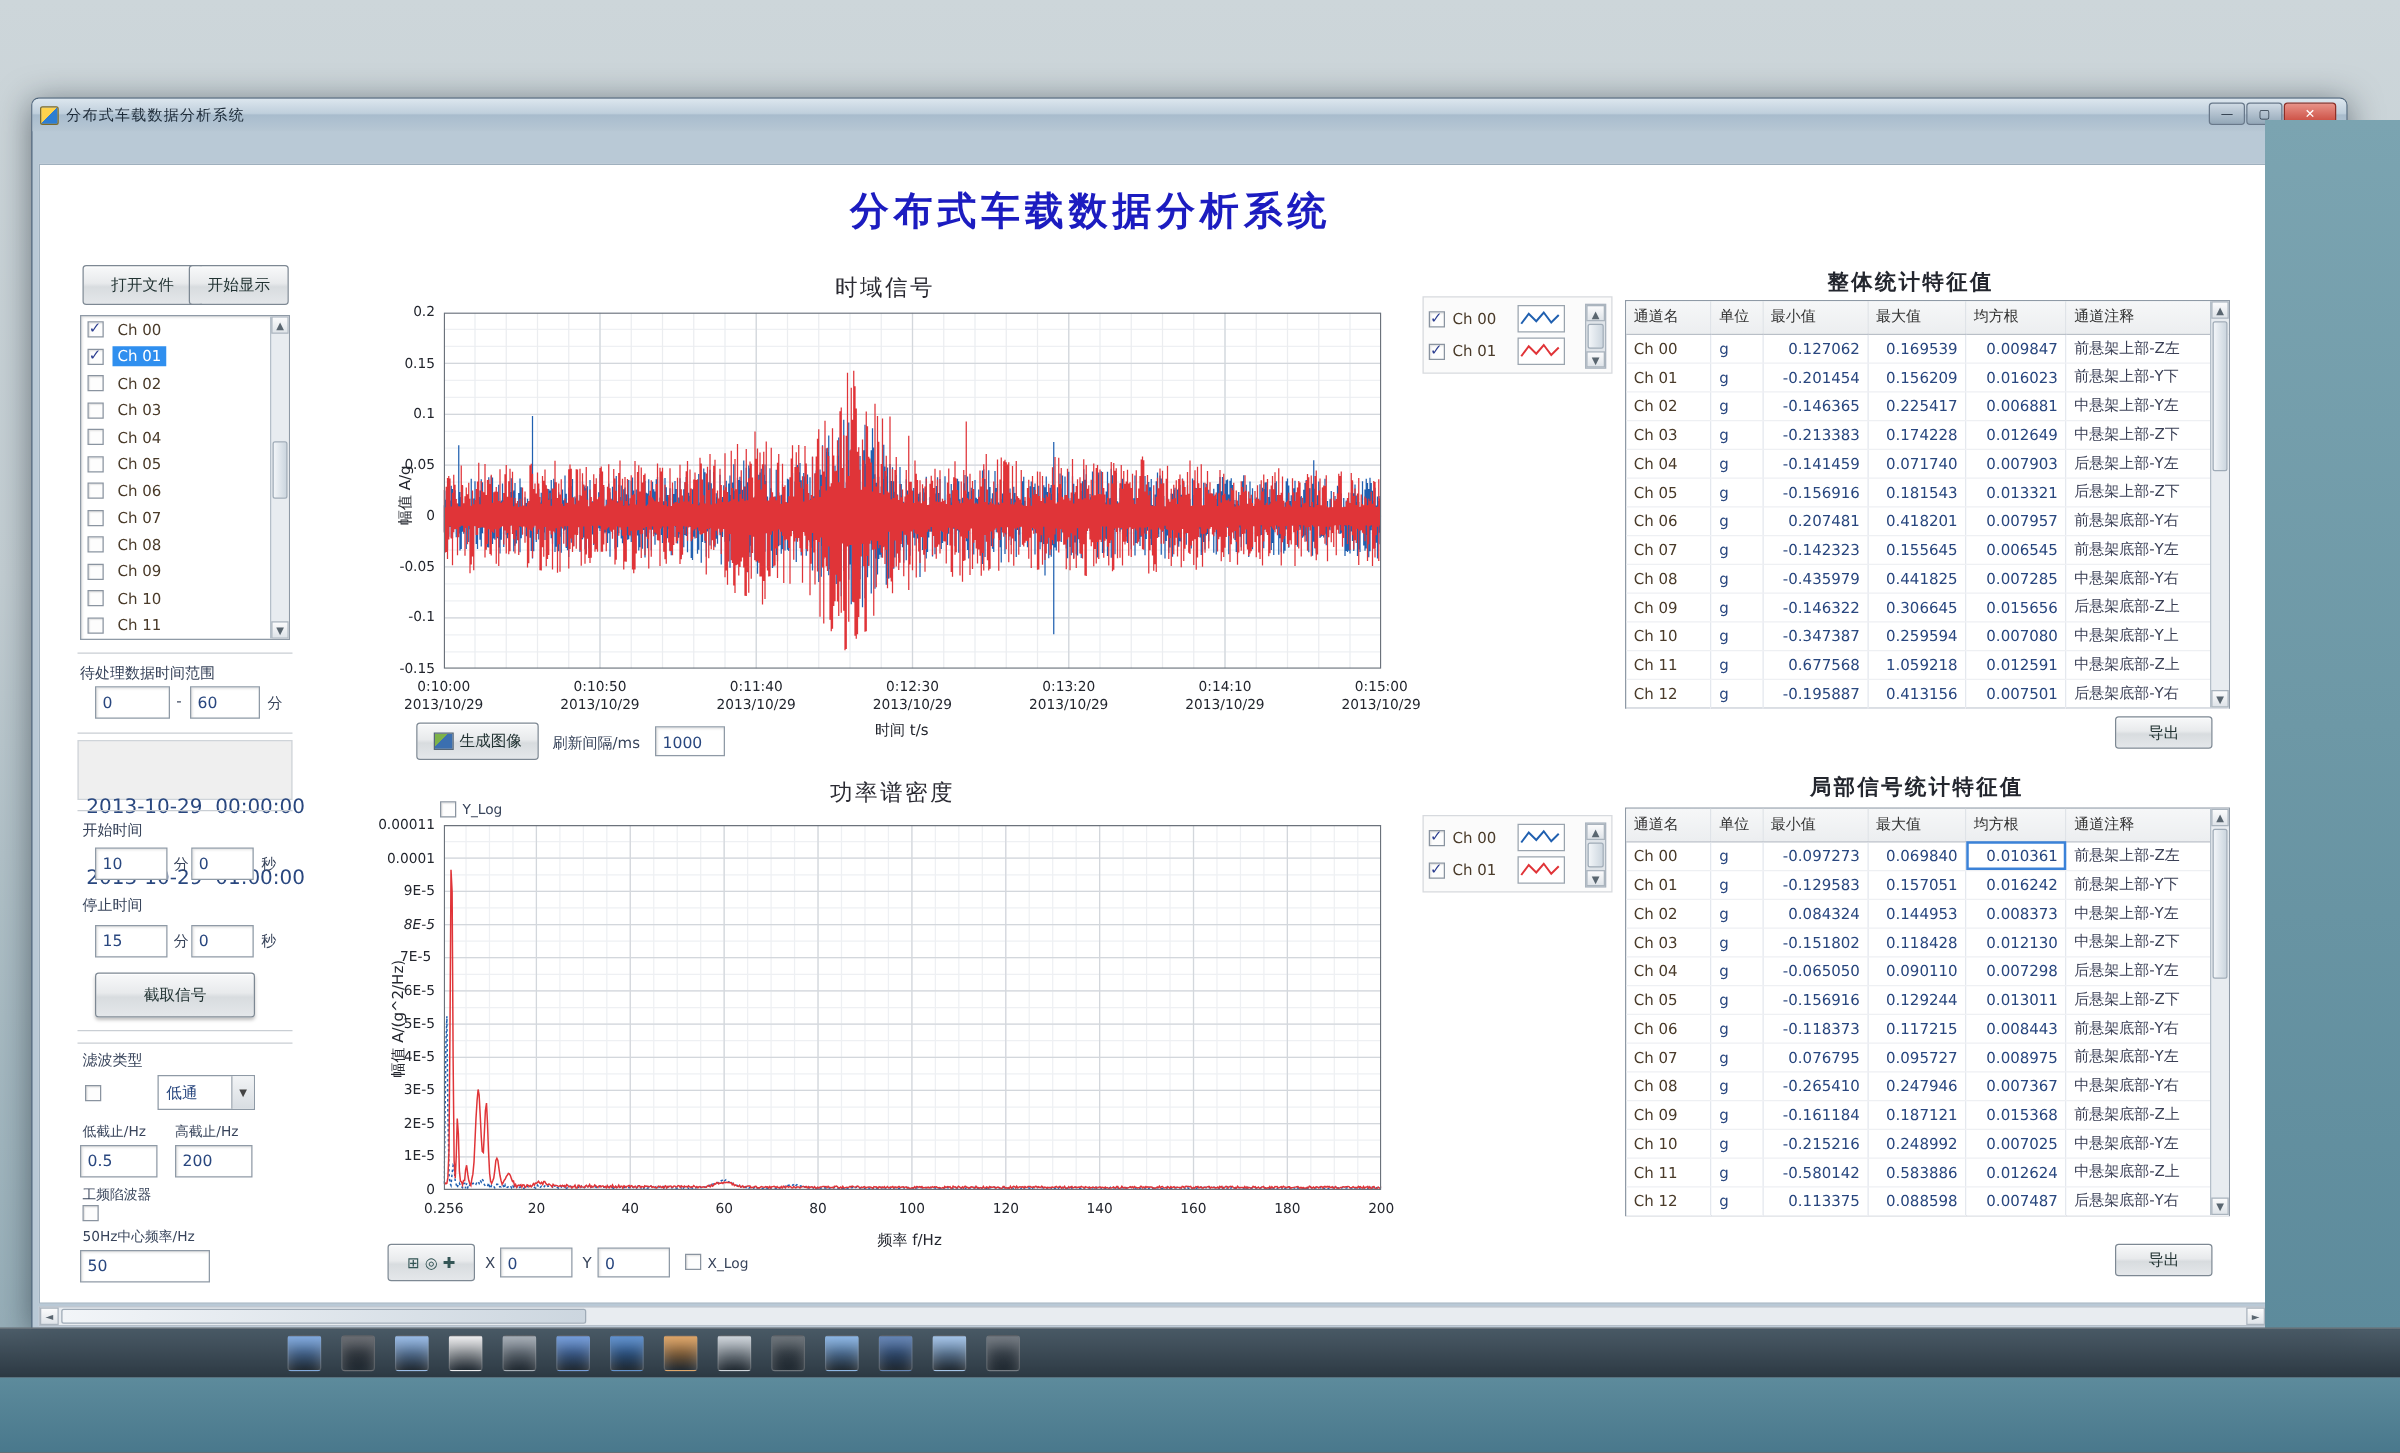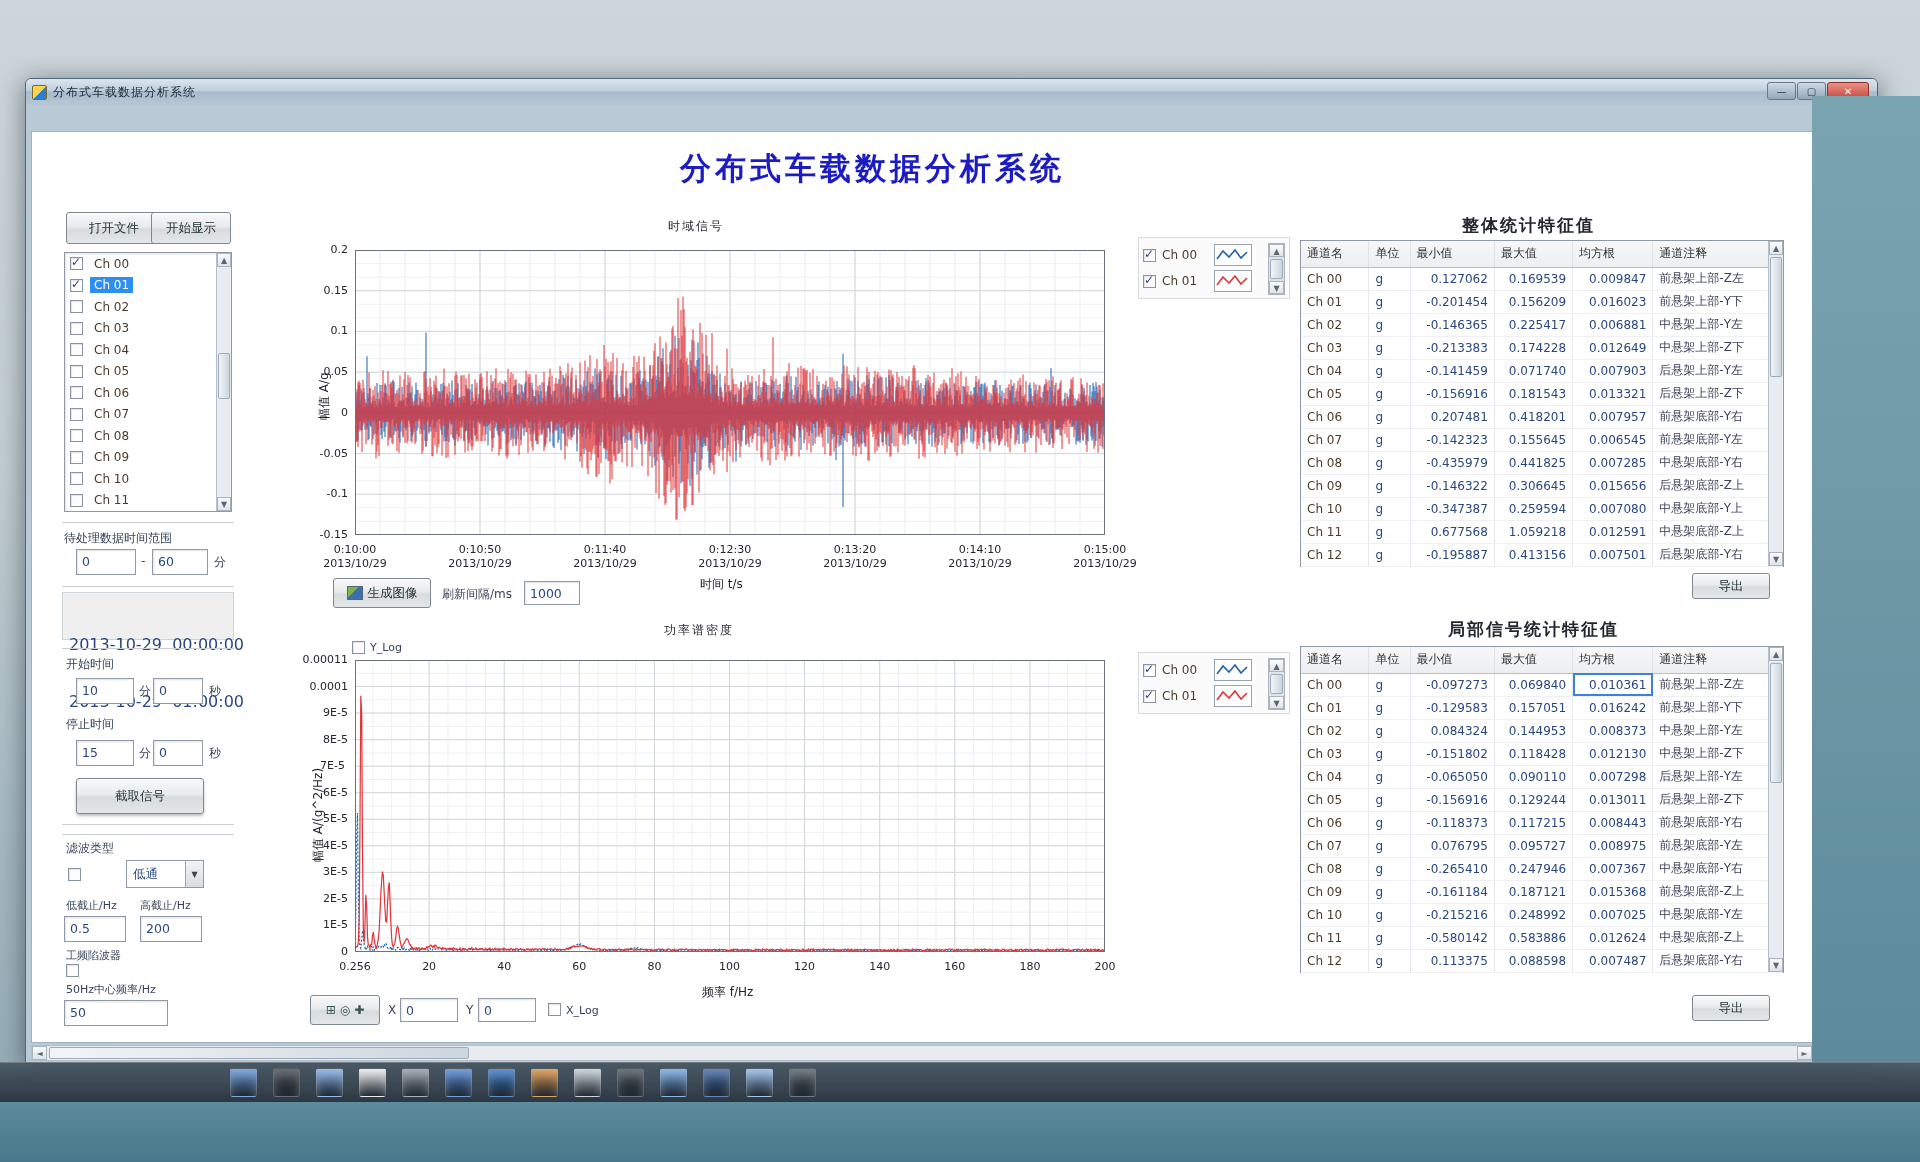--- a/index.html
+++ b/index.html
@@ -58,21 +58,21 @@
   .ch-row.selected .name{background:#2f8fef;color:#fff;}
   .list-scroll{position:absolute;right:0;top:0;width:15px;height:100%;background:#e8ecf0;border-left:1px solid #b5bfc9;}
   
   .dropdown{position:absolute;background:#fff;border:1px solid #8f9aa6;display:flex;align-items:center;font-size:12.5px;color:#29477f;}
   .dropdown .val{flex:1;padding:4px 6px;}
   .dropdown .arrow{width:18px;align-self:stretch;background:linear-gradient(180deg,#f2f4f6,#d8dde2);
     border-left:1px solid #9aa4ae;color:#444;font-size:8px;display:flex;align-items:center;justify-content:center;}
   .datebox{position:absolute;background:#efefef;border:1px solid #cfd4d9;font-size:16px;color:#29477f;
     padding:4px 6px;line-height:19px;white-space:pre;}
   
-  .chart-title{position:absolute;font-size:12px;color:#2b2b33;letter-spacing:2px;text-align:right;}
+  .chart-title{position:absolute;font-size:18px;color:#2b2b33;letter-spacing:2px;text-align:right;}
   .page-title{position:absolute;font-size:31px;font-weight:bold;color:#1c1cc0;letter-spacing:4px;}
   .plot{position:absolute;background:#fff;}
   .tick{position:absolute;font-size:11px;color:#23262e;white-space:nowrap;}
   .tick.right{text-align:right;}
   .tick.center{text-align:center;}
   .axis-label{position:absolute;font-size:12px;color:#23262e;white-space:nowrap;}
   .rot{transform:rotate(-90deg);transform-origin:left top;}
   
   .legend-panel{position:absolute;width:152px;background:#fbfbfb;border:1px solid #d7dade;padding:4px 4px;}
   .legend-row{display:flex;align-items:center;gap:6px;height:26px;}
@@ -492,21 +492,21 @@
         <line x1="0" y1="292" x2="750" y2="292" stroke="#d3d7dc" stroke-width="1"></line>
         <path d="M0.0 286.8L0.8 256.7L1.7 175.9L2.5 153.0L3.3 229.9L4.2 279.2L5.0 286.6L5.8 288.3L6.7 278.5L7.5 272.4L8.3 274.2L9.2 285.0L10.0 287.7L10.8 290.2L11.7 287.0L12.5 286.2L13.3 289.1L14.2 289.4L15.0 290.1L15.8 287.0L16.7 286.6L17.5 290.6L18.3 286.7L19.2 290.1L20.0 287.5L20.8 288.3L21.7 286.7L22.5 286.0L23.3 287.0L24.2 285.9L25.0 286.5L25.8 287.4L26.7 285.4L27.5 285.3L28.3 286.8L29.2 284.2L30.0 285.6L30.8 283.3L31.7 284.9L32.5 287.8L33.3 288.8L34.2 288.9L35.0 289.1L35.8 286.5L36.7 289.1L37.5 290.7L38.3 288.0L39.2 288.3L40.0 289.0L40.8 290.3L41.7 289.3L42.5 287.4L43.3 287.6L44.2 289.7L45.0 289.3L45.8 289.5L46.7 287.9L47.5 288.4L48.3 290.7L49.2 287.8L50.0 289.3L50.8 289.9L51.7 289.4L52.5 289.3L53.3 288.6L54.2 290.2L55.0 288.0L55.8 289.5L56.7 288.3L57.5 289.1L58.3 289.4L59.2 289.4L60.0 288.4L60.8 290.0L61.7 289.5L62.5 289.7L63.3 290.5L64.2 290.7L65.0 289.9L65.8 288.2L66.7 289.0L67.5 289.5L68.3 288.3L69.2 288.6L70.0 289.2L70.8 289.2L71.7 288.7L72.5 289.7L73.3 290.5L74.2 289.3L75.0 288.1L75.8 289.5L76.7 290.6L77.5 289.6L78.3 288.9L79.2 289.2L80.0 289.9L80.8 288.7L81.7 289.0L82.5 288.0L83.3 289.1L84.2 288.8L85.0 288.7L85.8 288.4L86.7 289.2L87.5 290.7L88.3 288.9L89.2 288.6L90.0 290.6L90.8 290.0L91.7 290.4L92.5 288.9L93.3 288.7L94.2 289.9L95.0 290.8L95.8 288.9L96.7 289.6L97.5 289.1L98.3 290.8L99.2 289.6L100.0 288.9L100.8 288.7L101.7 289.2L102.5 290.0L103.3 289.4L104.2 289.3L105.0 288.9L105.8 289.4L106.7 288.4L107.5 289.9L108.3 289.7L109.2 290.6L110.0 289.1L110.8 290.6L111.7 289.6L112.5 290.1L113.3 289.7L114.2 289.4L115.0 290.1L115.8 288.8L116.7 289.0L117.5 290.4L118.3 289.5L119.2 289.0L120.0 289.7L120.8 289.4L121.7 289.6L122.5 290.5L123.3 290.2L124.2 289.7L125.0 288.9L125.8 289.7L126.7 289.6L127.5 289.8L128.3 289.8L129.2 289.3L130.0 289.6L130.8 289.2L131.7 289.8L132.5 289.4L133.3 289.2L134.2 289.1L135.0 290.1L135.8 290.7L136.7 289.2L137.5 289.1L138.3 289.9L139.2 290.6L140.0 289.2L140.8 289.6L141.7 289.8L142.5 289.8L143.3 289.4L144.2 290.1L145.0 289.8L145.8 290.0L146.7 290.1L147.5 290.1L148.3 289.8L149.2 290.8L150.0 290.6L150.8 289.9L151.7 290.0L152.5 289.4L153.3 289.7L154.2 290.6L155.0 289.2L155.8 290.2L156.7 290.0L157.5 289.9L158.3 290.8L159.2 289.9L160.0 290.8L160.8 289.7L161.7 289.6L162.5 290.6L163.3 290.4L164.2 290.2L165.0 290.6L165.8 288.9L166.7 289.6L167.5 290.0L168.3 290.7L169.2 290.0L170.0 289.2L170.8 289.3L171.7 290.1L172.5 289.4L173.3 289.6L174.2 289.3L175.0 289.1L175.8 289.2L176.7 290.3L177.5 290.5L178.3 290.7L179.2 289.9L180.0 289.2L180.8 290.0L181.7 290.5L182.5 290.0L183.3 290.2L184.2 290.6L185.0 290.0L185.8 290.4L186.7 290.6L187.5 290.4L188.3 289.9L189.2 289.2L190.0 290.3L190.8 289.5L191.7 290.7L192.5 289.7L193.3 289.6L194.2 289.6L195.0 289.9L195.8 290.8L196.7 289.5L197.5 290.2L198.3 290.2L199.2 290.6L200.0 289.9L200.8 290.1L201.7 290.3L202.5 289.8L203.3 290.2L204.2 289.9L205.0 289.7L205.8 290.2L206.7 289.8L207.5 289.2L208.3 289.3L209.2 289.8L210.0 289.8L210.8 288.7L211.7 288.9L212.5 288.4L213.3 288.1L214.2 288.6L215.0 287.3L215.8 287.2L216.7 287.3L217.5 286.6L218.3 286.3L219.2 286.4L220.0 285.4L220.8 285.5L221.7 284.8L222.5 284.4L223.3 283.8L224.2 285.2L225.0 284.4L225.8 283.8L226.7 284.8L227.5 285.3L228.3 285.8L229.2 285.8L230.0 285.8L230.8 285.8L231.7 287.3L232.5 286.9L233.3 287.5L234.2 288.2L235.0 288.4L235.8 289.4L236.7 289.0L237.5 289.5L238.3 289.2L239.2 289.6L240.0 290.1L240.8 289.5L241.7 290.0L242.5 290.2L243.3 289.6L244.2 290.5L245.0 290.0L245.8 289.8L246.7 290.4L247.5 290.7L248.3 290.0L249.2 290.6L250.0 289.8L250.8 290.5L251.7 290.2L252.5 290.1L253.3 290.3L254.2 290.7L255.0 290.7L255.8 290.5L256.7 289.7L257.5 290.5L258.3 290.3L259.2 290.7L260.0 290.1L260.8 290.8L261.7 290.0L262.5 290.3L263.3 290.3L264.2 290.2L265.0 290.4L265.8 290.8L266.7 290.6L267.5 290.2L268.3 290.7L269.2 290.0L270.0 290.2L270.8 289.5L271.7 289.4L272.5 289.6L273.3 289.0L274.2 289.5L275.0 288.5L275.8 288.3L276.7 288.3L277.5 288.5L278.3 287.8L279.2 288.2L280.0 287.8L280.8 287.0L281.7 288.4L282.5 287.8L283.3 288.3L284.2 288.7L285.0 288.6L285.8 289.1L286.7 288.6L287.5 289.3L288.3 289.8L289.2 289.4L290.0 290.2L290.8 289.9L291.7 290.5L292.5 289.8L293.3 289.4L294.2 290.4L295.0 289.8L295.8 290.7L296.7 290.1L297.5 289.8L298.3 291.0L299.2 291.0L300.0 290.0L300.8 290.5L301.7 290.6L302.5 290.1L303.3 290.7L304.2 290.4L305.0 290.2L305.8 290.5L306.7 289.8L307.5 290.5L308.3 290.3L309.2 290.8L310.0 290.3L310.8 289.7L311.7 290.1L312.5 290.2L313.3 289.9L314.2 290.2L315.0 290.4L315.8 290.9L316.7 290.6L317.5 290.1L318.3 290.5L319.2 290.8L320.0 290.4L320.8 290.0L321.7 290.7L322.5 290.4L323.3 290.7L324.2 290.0L325.0 290.3L325.8 290.2L326.7 290.2L327.5 289.7L328.3 290.6L329.2 290.2L330.0 289.7L330.8 290.0L331.7 290.2L332.5 290.9L333.3 290.4L334.2 290.0L335.0 290.7L335.8 290.9L336.7 290.9L337.5 290.2L338.3 290.7L339.2 290.1L340.0 290.4L340.8 290.5L341.7 290.0L342.5 291.0L343.3 290.3L344.2 290.9L345.0 290.8L345.8 289.9L346.7 290.8L347.5 290.1L348.3 289.9L349.2 289.8L350.0 290.0L350.8 290.7L351.7 290.1L352.5 290.4L353.3 290.8L354.2 289.8L355.0 290.2L355.8 290.0L356.7 290.1L357.5 290.7L358.3 290.3L359.2 290.5L360.0 290.5L360.8 290.2L361.7 290.3L362.5 290.7L363.3 290.3L364.2 290.7L365.0 290.6L365.8 290.6L366.7 290.1L367.5 289.9L368.3 290.4L369.2 290.9L370.0 290.3L370.8 289.9L371.7 290.4L372.5 290.1L373.3 290.6L374.2 290.6L375.0 290.5L375.8 290.7L376.7 290.0L377.5 290.9L378.3 290.2L379.2 290.3L380.0 290.4L380.8 290.5L381.7 290.2L382.5 290.2L383.3 290.0L384.2 290.0L385.0 290.6L385.8 290.1L386.7 290.4L387.5 290.7L388.3 290.8L389.2 289.9L390.0 290.4L390.8 290.7L391.7 290.3L392.5 290.2L393.3 290.5L394.2 289.7L395.0 290.0L395.8 290.4L396.7 290.5L397.5 290.5L398.3 290.1L399.2 289.8L400.0 290.7L400.8 290.1L401.7 290.6L402.5 290.7L403.3 289.8L404.2 290.7L405.0 290.9L405.8 290.5L406.7 290.7L407.5 290.7L408.3 290.2L409.2 289.9L410.0 289.9L410.8 290.5L411.7 289.8L412.5 290.5L413.3 290.3L414.2 290.5L415.0 290.4L415.8 290.9L416.7 290.7L417.5 290.6L418.3 289.9L419.2 290.4L420.0 290.9L420.8 290.3L421.7 290.3L422.5 291.0L423.3 290.7L424.2 289.9L425.0 290.9L425.8 290.4L426.7 290.1L427.5 290.9L428.3 290.0L429.2 290.8L430.0 290.5L430.8 290.1L431.7 290.1L432.5 290.3L433.3 290.1L434.2 290.9L435.0 290.9L435.8 290.1L436.7 290.6L437.5 290.0L438.3 290.0L439.2 290.2L440.0 290.7L440.8 289.8L441.7 290.3L442.5 289.8L443.3 290.0L444.2 290.2L445.0 290.6L445.8 290.9L446.7 290.1L447.5 289.8L448.3 290.2L449.2 290.1L450.0 290.3L450.8 290.0L451.7 290.5L452.5 291.0L453.3 290.6L454.2 290.3L455.0 290.1L455.8 291.0L456.7 290.2L457.5 290.3L458.3 290.1L459.2 289.9L460.0 289.9L460.8 291.0L461.7 291.0L462.5 289.9L463.3 290.6L464.2 291.0L465.0 290.0L465.8 289.9L466.7 290.3L467.5 289.9L468.3 290.5L469.2 290.4L470.0 289.9L470.8 290.9L471.7 290.0L472.5 290.1L473.3 290.0L474.2 289.8L475.0 290.1L475.8 289.8L476.7 289.9L477.5 289.8L478.3 290.1L479.2 290.0L480.0 290.6L480.8 290.6L481.7 291.0L482.5 290.2L483.3 290.8L484.2 290.9L485.0 289.9L485.8 290.3L486.7 290.9L487.5 290.2L488.3 291.0L489.2 290.6L490.0 290.0L490.8 289.8L491.7 290.7L492.5 290.0L493.3 290.8L494.2 289.9L495.0 290.0L495.8 290.3L496.7 289.9L497.5 290.2L498.3 290.2L499.2 291.0L500.0 290.4L500.8 289.8L501.7 289.8L502.5 290.7L503.3 290.2L504.2 290.3L505.0 290.1L505.8 289.8L506.7 290.7L507.5 290.2L508.3 290.5L509.2 290.5L510.0 290.7L510.8 290.7L511.7 289.8L512.5 290.6L513.3 290.1L514.2 290.0L515.0 290.4L515.8 290.0L516.7 290.7L517.5 289.9L518.3 290.6L519.2 290.3L520.0 290.0L520.8 289.8L521.7 291.0L522.5 289.8L523.3 290.4L524.2 290.4L525.0 290.2L525.8 290.3L526.7 291.0L527.5 290.8L528.3 290.6L529.2 290.8L530.0 290.2L530.8 290.1L531.7 290.1L532.5 290.5L533.3 289.8L534.2 290.9L535.0 290.4L535.8 289.9L536.7 291.0L537.5 291.0L538.3 290.2L539.2 290.3L540.0 290.8L540.8 290.9L541.7 290.9L542.5 289.9L543.3 290.3L544.2 290.6L545.0 290.4L545.8 290.9L546.7 290.0L547.5 289.8L548.3 289.9L549.2 289.8L550.0 289.9L550.8 290.5L551.7 290.5L552.5 290.2L553.3 290.5L554.2 290.3L555.0 290.3L555.8 290.0L556.7 290.7L557.5 290.5L558.3 290.1L559.2 290.5L560.0 290.6L560.8 290.2L561.7 290.9L562.5 290.3L563.3 290.6L564.2 290.8L565.0 289.8L565.8 290.2L566.7 291.0L567.5 290.6L568.3 290.5L569.2 290.8L570.0 290.9L570.8 290.3L571.7 290.1L572.5 289.9L573.3 289.9L574.2 290.7L575.0 290.7L575.8 290.6L576.7 290.6L577.5 290.0L578.3 289.8L579.2 290.6L580.0 290.8L580.8 290.3L581.7 290.8L582.5 290.5L583.3 290.3L584.2 290.3L585.0 289.9L585.8 290.4L586.7 289.9L587.5 290.0L588.3 290.6L589.2 290.2L590.0 290.0L590.8 290.7L591.7 290.0L592.5 290.1L593.3 290.9L594.2 289.8L595.0 290.1L595.8 290.7L596.7 290.4L597.5 290.6L598.3 291.0L599.2 290.7L600.0 289.9L600.8 289.9L601.7 290.8L602.5 290.4L603.3 290.0L604.2 290.2L605.0 290.6L605.8 289.8L606.7 290.0L607.5 290.6L608.3 290.1L609.2 289.8L610.0 290.2L610.8 290.2L611.7 291.0L612.5 290.0L613.3 290.2L614.2 290.6L615.0 290.3L615.8 289.8L616.7 290.0L617.5 290.7L618.3 290.6L619.2 290.5L620.0 290.3L620.8 290.8L621.7 290.2L622.5 290.9L623.3 290.1L624.2 289.8L625.0 290.0L625.8 290.4L626.7 290.5L627.5 289.8L628.3 290.7L629.2 291.0L630.0 290.0L630.8 290.8L631.7 290.0L632.5 290.3L633.3 290.8L634.2 290.8L635.0 290.0L635.8 290.2L636.7 290.0L637.5 290.4L638.3 290.7L639.2 290.0L640.0 290.9L640.8 290.7L641.7 290.0L642.5 291.0L643.3 289.8L644.2 290.5L645.0 290.2L645.8 290.4L646.7 290.7L647.5 290.4L648.3 290.6L649.2 290.2L650.0 290.5L650.8 290.4L651.7 290.5L652.5 291.0L653.3 290.8L654.2 289.8L655.0 290.1L655.8 289.8L656.7 290.4L657.5 290.4L658.3 290.7L659.2 290.7L660.0 290.7L660.8 290.8L661.7 290.8L662.5 289.9L663.3 291.0L664.2 290.4L665.0 290.9L665.8 290.3L666.7 291.0L667.5 290.1L668.3 290.5L669.2 290.4L670.0 289.9L670.8 290.9L671.7 290.0L672.5 290.2L673.3 291.0L674.2 290.0L675.0 289.9L675.8 289.8L676.7 290.5L677.5 289.8L678.3 290.3L679.2 290.1L680.0 290.3L680.8 290.5L681.7 289.9L682.5 290.8L683.3 290.3L684.2 290.5L685.0 290.8L685.8 290.9L686.7 291.0L687.5 290.8L688.3 290.9L689.2 290.4L690.0 290.9L690.8 290.6L691.7 290.0L692.5 290.7L693.3 289.9L694.2 290.1L695.0 290.8L695.8 290.0L696.7 290.6L697.5 290.3L698.3 290.6L699.2 290.4L700.0 290.3L700.8 289.8L701.7 290.3L702.5 289.9L703.3 289.8L704.2 291.0L705.0 290.3L705.8 290.5L706.7 290.8L707.5 290.9L708.3 290.4L709.2 290.5L710.0 289.9L710.8 290.1L711.7 289.9L712.5 289.8L713.3 290.0L714.2 290.1L715.0 290.7L715.8 290.3L716.7 290.9L717.5 290.9L718.3 290.5L719.2 289.9L720.0 290.1L720.8 290.9L721.7 290.5L722.5 290.2L723.3 290.6L724.2 291.0L725.0 290.4L725.8 290.4L726.7 290.5L727.5 289.9L728.3 290.6L729.2 290.3L730.0 290.3L730.8 290.1L731.7 290.9L732.5 290.2L733.3 290.8L734.2 290.6L735.0 290.1L735.8 290.0L736.7 291.0L737.5 290.6L738.3 290.3L739.2 290.7L740.0 289.9L740.8 290.3L741.7 290.1L742.5 289.8L743.3 290.4L744.2 290.1L745.0 289.8L745.8 291.0L746.7 289.8L747.5 290.0L748.3 289.9L749.2 290.4L750.0 290.5" stroke="#2060b0" stroke-width="1.2" fill="none" stroke-dasharray="2,2"></path>
         <path d="M0.0 287.1L0.8 286.1L1.7 287.1L2.5 286.6L3.3 282.1L4.2 260.2L5.0 162.9L5.8 35.8L6.7 53.5L7.5 187.9L8.3 268.5L9.2 282.5L10.0 264.8L10.8 234.8L11.7 247.1L12.5 276.7L13.3 284.7L14.2 285.5L15.0 288.1L15.8 284.4L16.7 284.4L17.5 275.6L18.3 272.2L19.2 279.3L20.0 284.2L20.8 286.8L21.7 288.4L22.5 283.0L23.3 279.3L24.2 269.7L25.0 252.4L25.8 234.5L26.7 220.0L27.5 211.6L28.3 215.9L29.2 232.9L30.0 249.3L30.8 261.2L31.7 262.1L32.5 245.8L33.3 228.7L34.2 222.4L35.0 238.9L35.8 261.0L36.7 278.7L37.5 285.1L38.3 286.7L39.2 284.6L40.0 282.4L40.8 276.7L41.7 268.4L42.5 266.6L43.3 268.4L44.2 275.1L45.0 280.4L45.8 284.3L46.7 287.5L47.5 286.2L48.3 284.3L49.2 283.3L50.0 281.3L50.8 280.2L51.7 278.8L52.5 279.1L53.3 280.4L54.2 283.1L55.0 285.2L55.8 284.8L56.7 288.8L57.5 287.5L58.3 289.8L59.2 288.4L60.0 288.0L60.8 288.4L61.7 287.7L62.5 289.7L63.3 287.8L64.2 287.9L65.0 289.8L65.8 289.5L66.7 287.8L67.5 288.3L68.3 289.3L69.2 288.4L70.0 289.5L70.8 288.7L71.7 286.9L72.5 288.0L73.3 286.5L74.2 286.6L75.0 285.9L75.8 285.0L76.7 286.3L77.5 287.0L78.3 285.9L79.2 287.5L80.0 285.2L80.8 285.2L81.7 286.8L82.5 287.6L83.3 287.9L84.2 287.2L85.0 287.8L85.8 288.4L86.7 289.5L87.5 287.5L88.3 288.2L89.2 288.4L90.0 288.4L90.8 288.5L91.7 289.2L92.5 288.9L93.3 288.4L94.2 289.1L95.0 288.2L95.8 289.0L96.7 288.4L97.5 289.7L98.3 287.7L99.2 288.3L100.0 289.5L100.8 289.3L101.7 289.1L102.5 290.5L103.3 289.3L104.2 289.4L105.0 288.1L105.8 290.4L106.7 290.4L107.5 288.3L108.3 288.3L109.2 289.9L110.0 288.9L110.8 289.5L111.7 289.7L112.5 290.0L113.3 288.9L114.2 288.2L115.0 289.5L115.8 289.3L116.7 287.7L117.5 289.8L118.3 288.8L119.2 289.7L120.0 289.3L120.8 287.9L121.7 288.8L122.5 289.3L123.3 289.9L124.2 288.7L125.0 288.6L125.8 289.6L126.7 288.7L127.5 288.7L128.3 289.7L129.2 289.2L130.0 290.2L130.8 288.5L131.7 289.9L132.5 290.3L133.3 288.8L134.2 289.7L135.0 288.0L135.8 289.5L136.7 290.0L137.5 289.0L138.3 290.2L139.2 289.7L140.0 288.2L140.8 289.8L141.7 288.9L142.5 288.9L143.3 290.6L144.2 288.6L145.0 289.0L145.8 289.9L146.7 288.9L147.5 288.8L148.3 288.4L149.2 289.8L150.0 288.6L150.8 288.9L151.7 290.0L152.5 289.4L153.3 289.0L154.2 290.3L155.0 290.0L155.8 288.5L156.7 288.5L157.5 290.0L158.3 289.2L159.2 289.3L160.0 290.0L160.8 288.6L161.7 289.1L162.5 288.8L163.3 289.3L164.2 289.3L165.0 289.1L165.8 288.7L166.7 290.0L167.5 289.3L168.3 289.8L169.2 289.6L170.0 290.5L170.8 290.1L171.7 288.9L172.5 289.1L173.3 289.0L174.2 290.0L175.0 289.3L175.8 290.5L176.7 289.1L177.5 288.7L178.3 290.4L179.2 289.1L180.0 289.5L180.8 288.9L181.7 288.8L182.5 289.9L183.3 289.6L184.2 288.8L185.0 288.9L185.8 289.6L186.7 289.4L187.5 288.5L188.3 288.7L189.2 289.9L190.0 288.6L190.8 289.2L191.7 289.7L192.5 288.8L193.3 289.4L194.2 289.3L195.0 289.6L195.8 288.6L196.7 289.4L197.5 289.7L198.3 289.4L199.2 289.6L200.0 288.5L200.8 289.2L201.7 289.9L202.5 289.2L203.3 290.3L204.2 289.3L205.0 289.2L205.8 289.7L206.7 289.8L207.5 289.4L208.3 289.6L209.2 289.7L210.0 289.7L210.8 288.9L211.7 288.3L212.5 289.1L213.3 289.4L214.2 287.8L215.0 288.9L215.8 288.4L216.7 287.0L217.5 287.3L218.3 286.0L219.2 286.2L220.0 287.1L220.8 286.4L221.7 286.5L222.5 286.1L223.3 286.7L224.2 285.7L225.0 286.2L225.8 286.0L226.7 285.8L227.5 286.2L228.3 285.8L229.2 286.3L230.0 286.1L230.8 287.8L231.7 286.9L232.5 288.5L233.3 287.9L234.2 288.6L235.0 289.1L235.8 289.2L236.7 288.2L237.5 289.7L238.3 289.5L239.2 288.7L240.0 290.0L240.8 289.8L241.7 289.1L242.5 289.1L243.3 288.7L244.2 288.7L245.0 288.8L245.8 290.2L246.7 289.8L247.5 290.1L248.3 289.5L249.2 289.0L250.0 289.2L250.8 290.4L251.7 290.2L252.5 290.5L253.3 289.7L254.2 289.2L255.0 289.6L255.8 289.7L256.7 289.9L257.5 289.3L258.3 289.6L259.2 289.5L260.0 290.5L260.8 289.3L261.7 290.4L262.5 289.4L263.3 289.3L264.2 289.0L265.0 289.3L265.8 290.0L266.7 289.3L267.5 290.3L268.3 289.8L269.2 290.3L270.0 289.2L270.8 290.5L271.7 289.0L272.5 289.3L273.3 290.4L274.2 289.1L275.0 289.2L275.8 289.8L276.7 289.3L277.5 289.2L278.3 290.3L279.2 290.4L280.0 289.1L280.8 289.8L281.7 290.4L282.5 289.5L283.3 289.6L284.2 289.6L285.0 290.4L285.8 289.7L286.7 289.5L287.5 289.1L288.3 289.4L289.2 289.7L290.0 289.2L290.8 290.3L291.7 289.3L292.5 290.3L293.3 289.7L294.2 289.5L295.0 289.8L295.8 290.3L296.7 289.3L297.5 290.6L298.3 290.6L299.2 289.7L300.0 290.6L300.8 289.8L301.7 289.6L302.5 289.5L303.3 289.1L304.2 289.1L305.0 289.3L305.8 289.2L306.7 290.1L307.5 289.1L308.3 289.7L309.2 289.9L310.0 290.1L310.8 289.8L311.7 290.3L312.5 289.0L313.3 289.2L314.2 288.9L315.0 289.5L315.8 290.4L316.7 290.2L317.5 289.6L318.3 290.7L319.2 289.1L320.0 290.2L320.8 290.5L321.7 289.9L322.5 289.8L323.3 289.9L324.2 289.7L325.0 289.1L325.8 289.7L326.7 288.9L327.5 289.2L328.3 289.5L329.2 289.7L330.0 289.5L330.8 288.9L331.7 289.1L332.5 290.0L333.3 290.2L334.2 289.8L335.0 290.1L335.8 289.6L336.7 289.3L337.5 290.4L338.3 290.0L339.2 289.7L340.0 289.5L340.8 289.5L341.7 289.8L342.5 290.2L343.3 290.7L344.2 289.3L345.0 289.5L345.8 289.4L346.7 289.9L347.5 290.5L348.3 289.4L349.2 289.8L350.0 290.2L350.8 289.6L351.7 290.2L352.5 289.3L353.3 290.3L354.2 289.9L355.0 289.3L355.8 290.3L356.7 290.0L357.5 289.6L358.3 289.7L359.2 289.2L360.0 290.4L360.8 289.6L361.7 289.6L362.5 290.3L363.3 289.7L364.2 289.1L365.0 289.9L365.8 289.8L366.7 289.6L367.5 289.5L368.3 290.1L369.2 289.7L370.0 289.5L370.8 290.5L371.7 289.9L372.5 290.6L373.3 290.7L374.2 290.4L375.0 290.2L375.8 290.5L376.7 289.4L377.5 290.4L378.3 289.2L379.2 289.3L380.0 289.9L380.8 289.3L381.7 289.8L382.5 289.2L383.3 290.4L384.2 290.0L385.0 290.1L385.8 289.8L386.7 290.3L387.5 289.6L388.3 290.5L389.2 289.9L390.0 290.0L390.8 289.4L391.7 290.1L392.5 289.4L393.3 289.6L394.2 289.5L395.0 290.1L395.8 290.1L396.7 290.0L397.5 290.3L398.3 290.5L399.2 290.1L400.0 290.7L400.8 289.2L401.7 290.0L402.5 289.6L403.3 289.2L404.2 289.7L405.0 289.4L405.8 290.6L406.7 290.6L407.5 289.0L408.3 289.7L409.2 289.5L410.0 290.5L410.8 290.3L411.7 289.0L412.5 289.5L413.3 290.1L414.2 290.3L415.0 289.5L415.8 290.6L416.7 289.2L417.5 289.1L418.3 290.0L419.2 289.9L420.0 290.7L420.8 290.1L421.7 289.6L422.5 289.4L423.3 289.8L424.2 290.2L425.0 290.5L425.8 289.1L426.7 290.1L427.5 290.0L428.3 290.6L429.2 290.1L430.0 290.5L430.8 290.6L431.7 289.1L432.5 290.5L433.3 290.6L434.2 289.5L435.0 289.9L435.8 290.6L436.7 289.2L437.5 289.7L438.3 289.7L439.2 289.7L440.0 289.5L440.8 289.7L441.7 290.6L442.5 290.0L443.3 289.7L444.2 290.0L445.0 290.4L445.8 290.6L446.7 290.6L447.5 289.2L448.3 289.2L449.2 290.6L450.0 290.1L450.8 290.7L451.7 290.1L452.5 290.7L453.3 289.1L454.2 290.6L455.0 289.8L455.8 289.0L456.7 289.3L457.5 290.4L458.3 289.0L459.2 290.4L460.0 289.9L460.8 289.5L461.7 289.6L462.5 289.8L463.3 289.4L464.2 290.4L465.0 289.3L465.8 289.9L466.7 290.0L467.5 289.1L468.3 289.1L469.2 289.2L470.0 289.7L470.8 289.7L471.7 289.4L472.5 290.1L473.3 289.1L474.2 289.2L475.0 290.0L475.8 289.3L476.7 289.9L477.5 289.9L478.3 289.0L479.2 289.5L480.0 290.5L480.8 289.7L481.7 289.9L482.5 290.6L483.3 289.8L484.2 290.3L485.0 290.1L485.8 290.4L486.7 289.5L487.5 289.9L488.3 290.0L489.2 289.5L490.0 289.1L490.8 289.9L491.7 290.0L492.5 289.2L493.3 289.2L494.2 290.7L495.0 289.9L495.8 290.2L496.7 289.1L497.5 290.6L498.3 290.6L499.2 290.3L500.0 289.3L500.8 290.3L501.7 289.5L502.5 289.2L503.3 290.3L504.2 290.0L505.0 289.5L505.8 289.8L506.7 290.2L507.5 289.8L508.3 289.7L509.2 289.8L510.0 289.1L510.8 289.6L511.7 289.7L512.5 290.5L513.3 289.4L514.2 289.7L515.0 290.0L515.8 290.3L516.7 289.6L517.5 290.5L518.3 290.1L519.2 289.7L520.0 289.9L520.8 290.5L521.7 289.6L522.5 290.4L523.3 290.2L524.2 289.7L525.0 289.5L525.8 290.2L526.7 289.8L527.5 290.0L528.3 290.6L529.2 289.6L530.0 290.3L530.8 290.1L531.7 290.6L532.5 290.5L533.3 290.2L534.2 290.4L535.0 290.1L535.8 289.5L536.7 290.2L537.5 290.6L538.3 289.3L539.2 289.3L540.0 290.6L540.8 290.7L541.7 290.4L542.5 289.0L543.3 289.9L544.2 290.6L545.0 289.8L545.8 290.4L546.7 290.6L547.5 290.2L548.3 289.9L549.2 289.4L550.0 290.0L550.8 289.4L551.7 290.4L552.5 289.3L553.3 289.8L554.2 289.9L555.0 290.5L555.8 290.1L556.7 290.1L557.5 289.0L558.3 289.2L559.2 290.5L560.0 289.6L560.8 290.2L561.7 289.2L562.5 290.0L563.3 289.5L564.2 289.8L565.0 289.6L565.8 289.6L566.7 289.8L567.5 290.6L568.3 290.4L569.2 290.6L570.0 290.2L570.8 289.6L571.7 290.1L572.5 289.0L573.3 290.4L574.2 289.3L575.0 289.2L575.8 290.1L576.7 290.3L577.5 290.0L578.3 290.6L579.2 289.3L580.0 289.8L580.8 290.6L581.7 289.3L582.5 290.0L583.3 289.8L584.2 289.4L585.0 290.4L585.8 290.1L586.7 289.7L587.5 289.9L588.3 290.0L589.2 290.0L590.0 290.5L590.8 289.1L591.7 289.4L592.5 290.3L593.3 289.2L594.2 289.1L595.0 289.2L595.8 289.2L596.7 289.3L597.5 289.1L598.3 290.4L599.2 290.7L600.0 290.0L600.8 290.5L601.7 289.3L602.5 289.5L603.3 289.2L604.2 290.4L605.0 289.8L605.8 289.5L606.7 290.4L607.5 290.6L608.3 289.7L609.2 289.9L610.0 289.9L610.8 289.5L611.7 289.3L612.5 289.3L613.3 290.5L614.2 289.8L615.0 290.2L615.8 290.0L616.7 289.8L617.5 290.5L618.3 290.2L619.2 289.6L620.0 290.7L620.8 289.1L621.7 289.9L622.5 289.2L623.3 290.7L624.2 290.6L625.0 289.6L625.8 289.1L626.7 289.3L627.5 290.4L628.3 289.6L629.2 289.0L630.0 289.3L630.8 289.1L631.7 290.0L632.5 290.6L633.3 289.9L634.2 290.7L635.0 289.1L635.8 289.9L636.7 290.1L637.5 290.0L638.3 290.0L639.2 290.0L640.0 290.3L640.8 289.2L641.7 290.6L642.5 289.5L643.3 290.5L644.2 289.9L645.0 290.3L645.8 290.6L646.7 290.2L647.5 289.1L648.3 289.8L649.2 289.3L650.0 290.5L650.8 290.2L651.7 289.6L652.5 290.6L653.3 290.5L654.2 289.9L655.0 289.5L655.8 289.2L656.7 290.6L657.5 290.3L658.3 290.7L659.2 290.2L660.0 290.4L660.8 289.3L661.7 290.7L662.5 289.4L663.3 290.2L664.2 290.3L665.0 289.3L665.8 289.4L666.7 289.3L667.5 290.4L668.3 290.3L669.2 289.7L670.0 289.3L670.8 290.2L671.7 289.0L672.5 289.5L673.3 289.8L674.2 290.2L675.0 289.8L675.8 289.4L676.7 289.4L677.5 290.7L678.3 290.2L679.2 290.1L680.0 289.9L680.8 289.7L681.7 289.6L682.5 289.4L683.3 289.2L684.2 290.1L685.0 290.7L685.8 289.9L686.7 290.7L687.5 289.9L688.3 290.5L689.2 290.4L690.0 290.6L690.8 289.8L691.7 290.4L692.5 289.0L693.3 289.3L694.2 290.3L695.0 290.3L695.8 289.7L696.7 290.7L697.5 289.7L698.3 289.5L699.2 289.8L700.0 290.5L700.8 289.8L701.7 289.2L702.5 289.4L703.3 290.4L704.2 289.4L705.0 289.1L705.8 289.8L706.7 289.1L707.5 289.6L708.3 289.1L709.2 289.9L710.0 289.9L710.8 289.4L711.7 290.4L712.5 290.7L713.3 289.3L714.2 289.9L715.0 290.7L715.8 290.6L716.7 290.5L717.5 289.9L718.3 289.9L719.2 289.5L720.0 289.4L720.8 289.7L721.7 289.4L722.5 289.4L723.3 289.2L724.2 289.3L725.0 290.3L725.8 290.1L726.7 289.9L727.5 289.3L728.3 290.0L729.2 290.0L730.0 290.0L730.8 290.4L731.7 289.1L732.5 289.8L733.3 289.3L734.2 290.3L735.0 290.5L735.8 289.2L736.7 290.6L737.5 289.8L738.3 289.6L739.2 289.2L740.0 290.7L740.8 289.4L741.7 290.6L742.5 290.7L743.3 289.4L744.2 289.3L745.0 290.6L745.8 290.7L746.7 290.7L747.5 289.7L748.3 290.3L749.2 290.7L750.0 289.1" stroke="#e03438" stroke-width="1.2" fill="none"></path>
         <rect x="0.5" y="0.5" width="749" height="291" fill="none" stroke="#6b727b" stroke-width="1"></rect>
       </svg>
   </div>
   <div id="chart2-yticks">
       <div class="tick right" style="left: 290px; top: 653px; width: 58px;">0.00011</div>
       <div class="tick right" style="left: 290px; top: 679.545px; width: 58px;">0.0001</div>
       <div class="tick right" style="left: 290px; top: 706.091px; width: 58px;">9E-5</div>
-      <div class="tick right" style="left: 290px; top: 732.636px; width: 58px;">8E-5</div>
+      <div class="tick right" style="left: 290px; top: 732.636px; width: 58px; font-style: italic;">8E-5</div>
       <div class="tick right" style="left: 287px; top: 759.182px; width: 58px;">7E-5</div>
       <div class="tick right" style="left: 290px; top: 785.727px; width: 58px;">6E-5</div>
       <div class="tick right" style="left: 290px; top: 812.273px; width: 58px;">5E-5</div>
       <div class="tick right" style="left: 290px; top: 838.818px; width: 58px;">4E-5</div>
       <div class="tick right" style="left: 290px; top: 865.364px; width: 58px;">3E-5</div>
       <div class="tick right" style="left: 290px; top: 891.909px; width: 58px;">2E-5</div>
       <div class="tick right" style="left: 290px; top: 918.455px; width: 58px;">1E-5</div>
       <div class="tick right" style="left: 290px; top: 945px; width: 58px;">0</div>
     </div>
   <div id="chart2-xticks">

